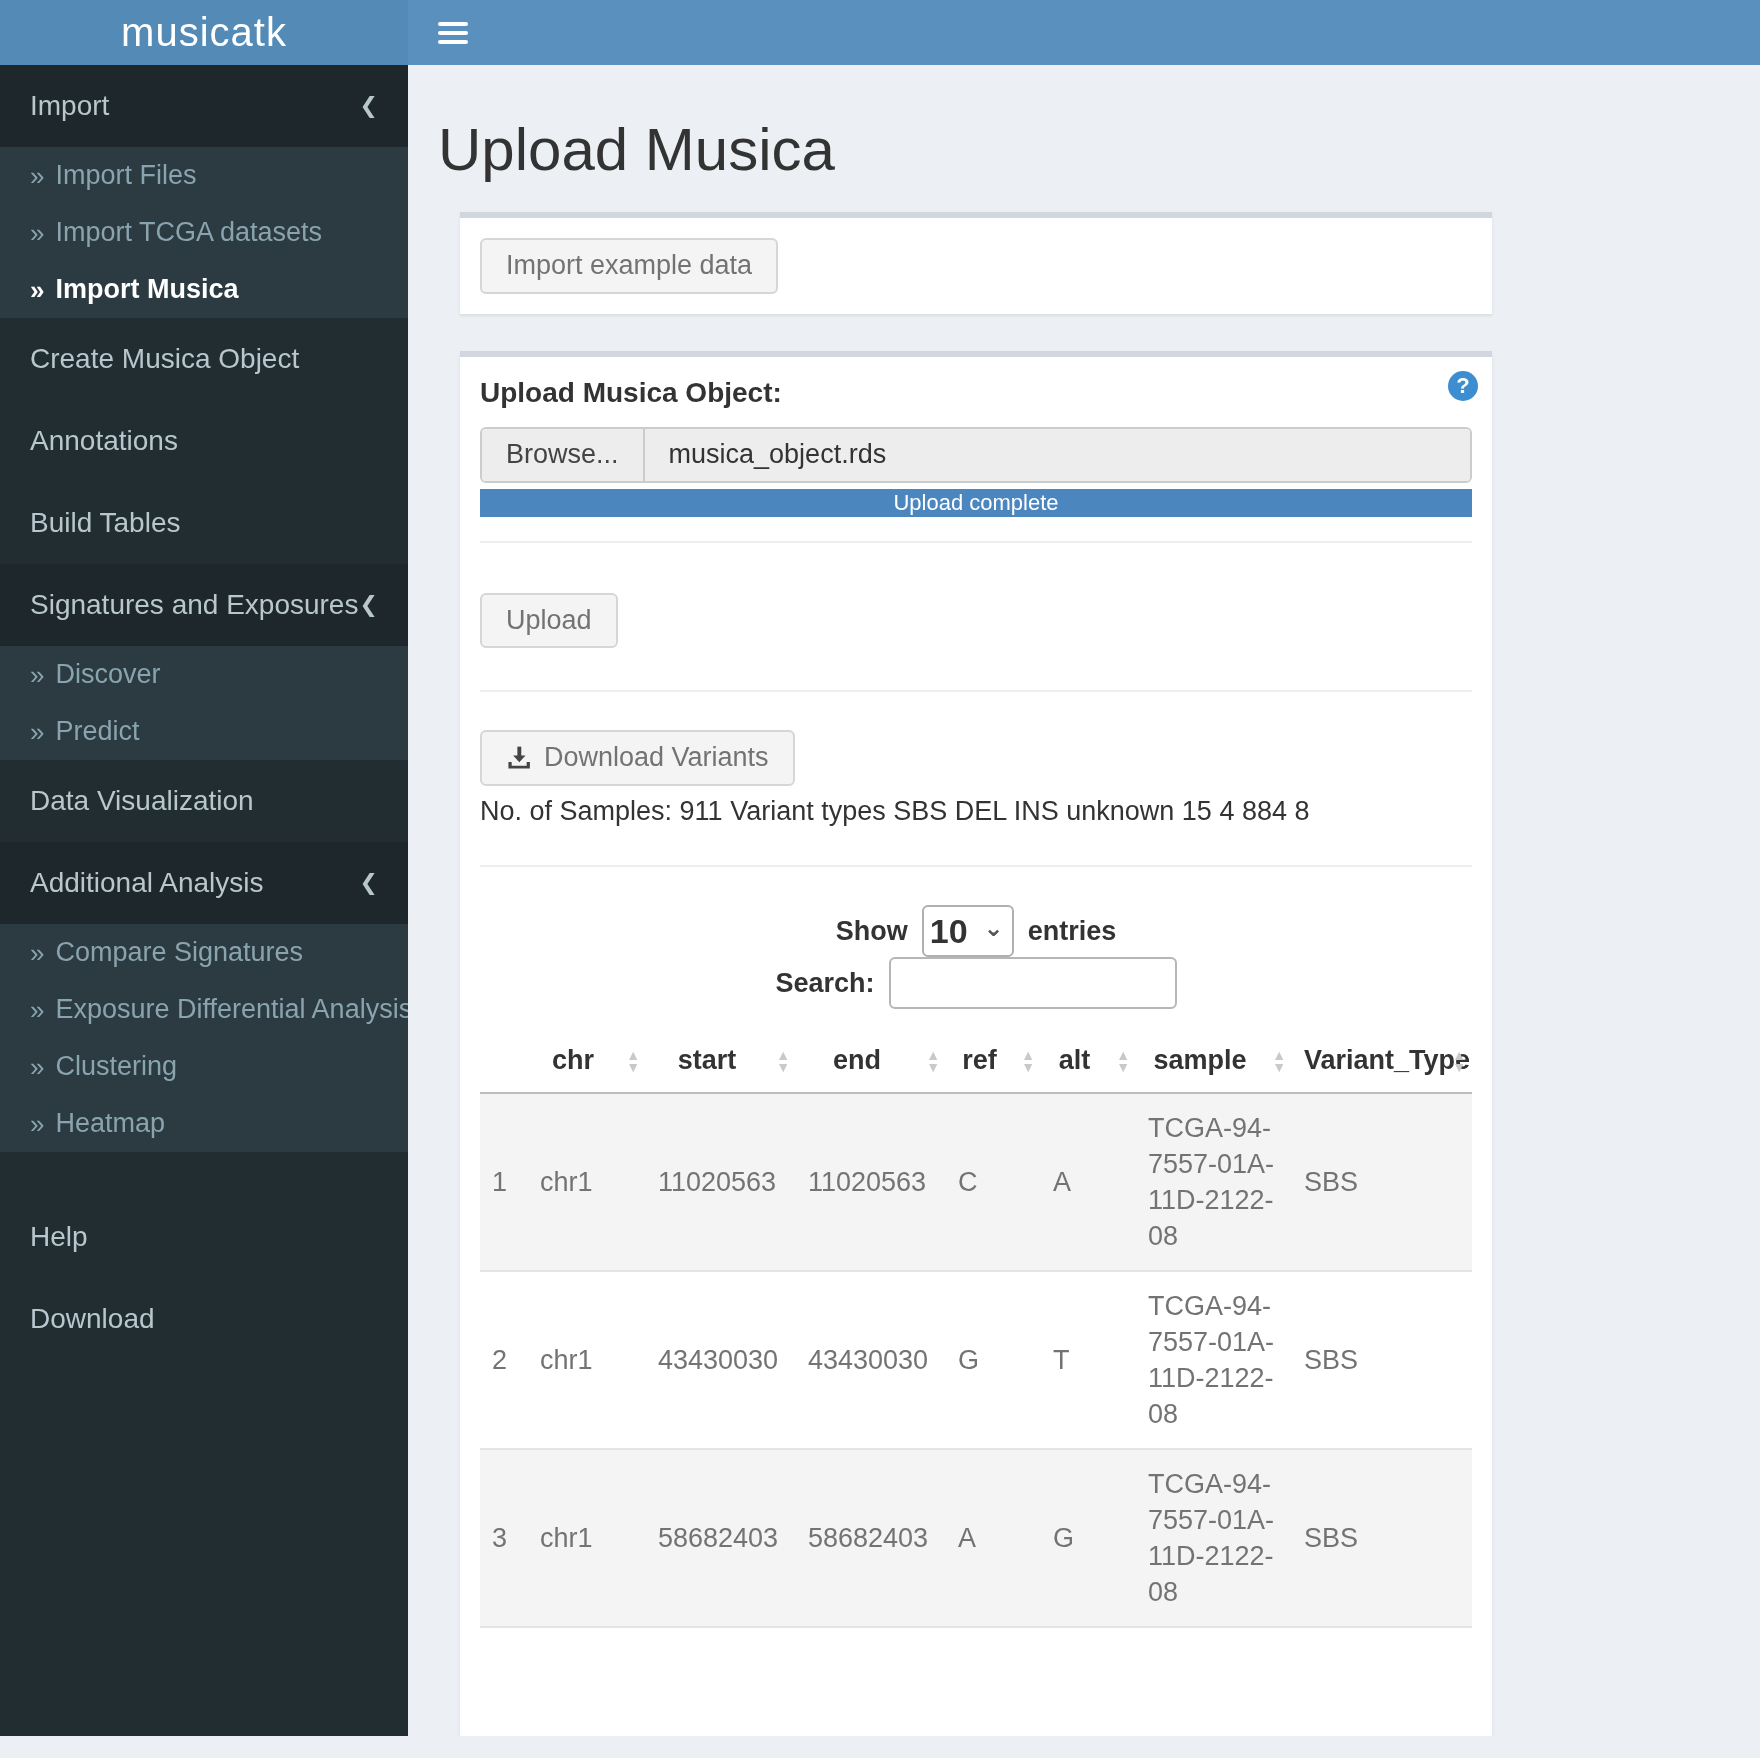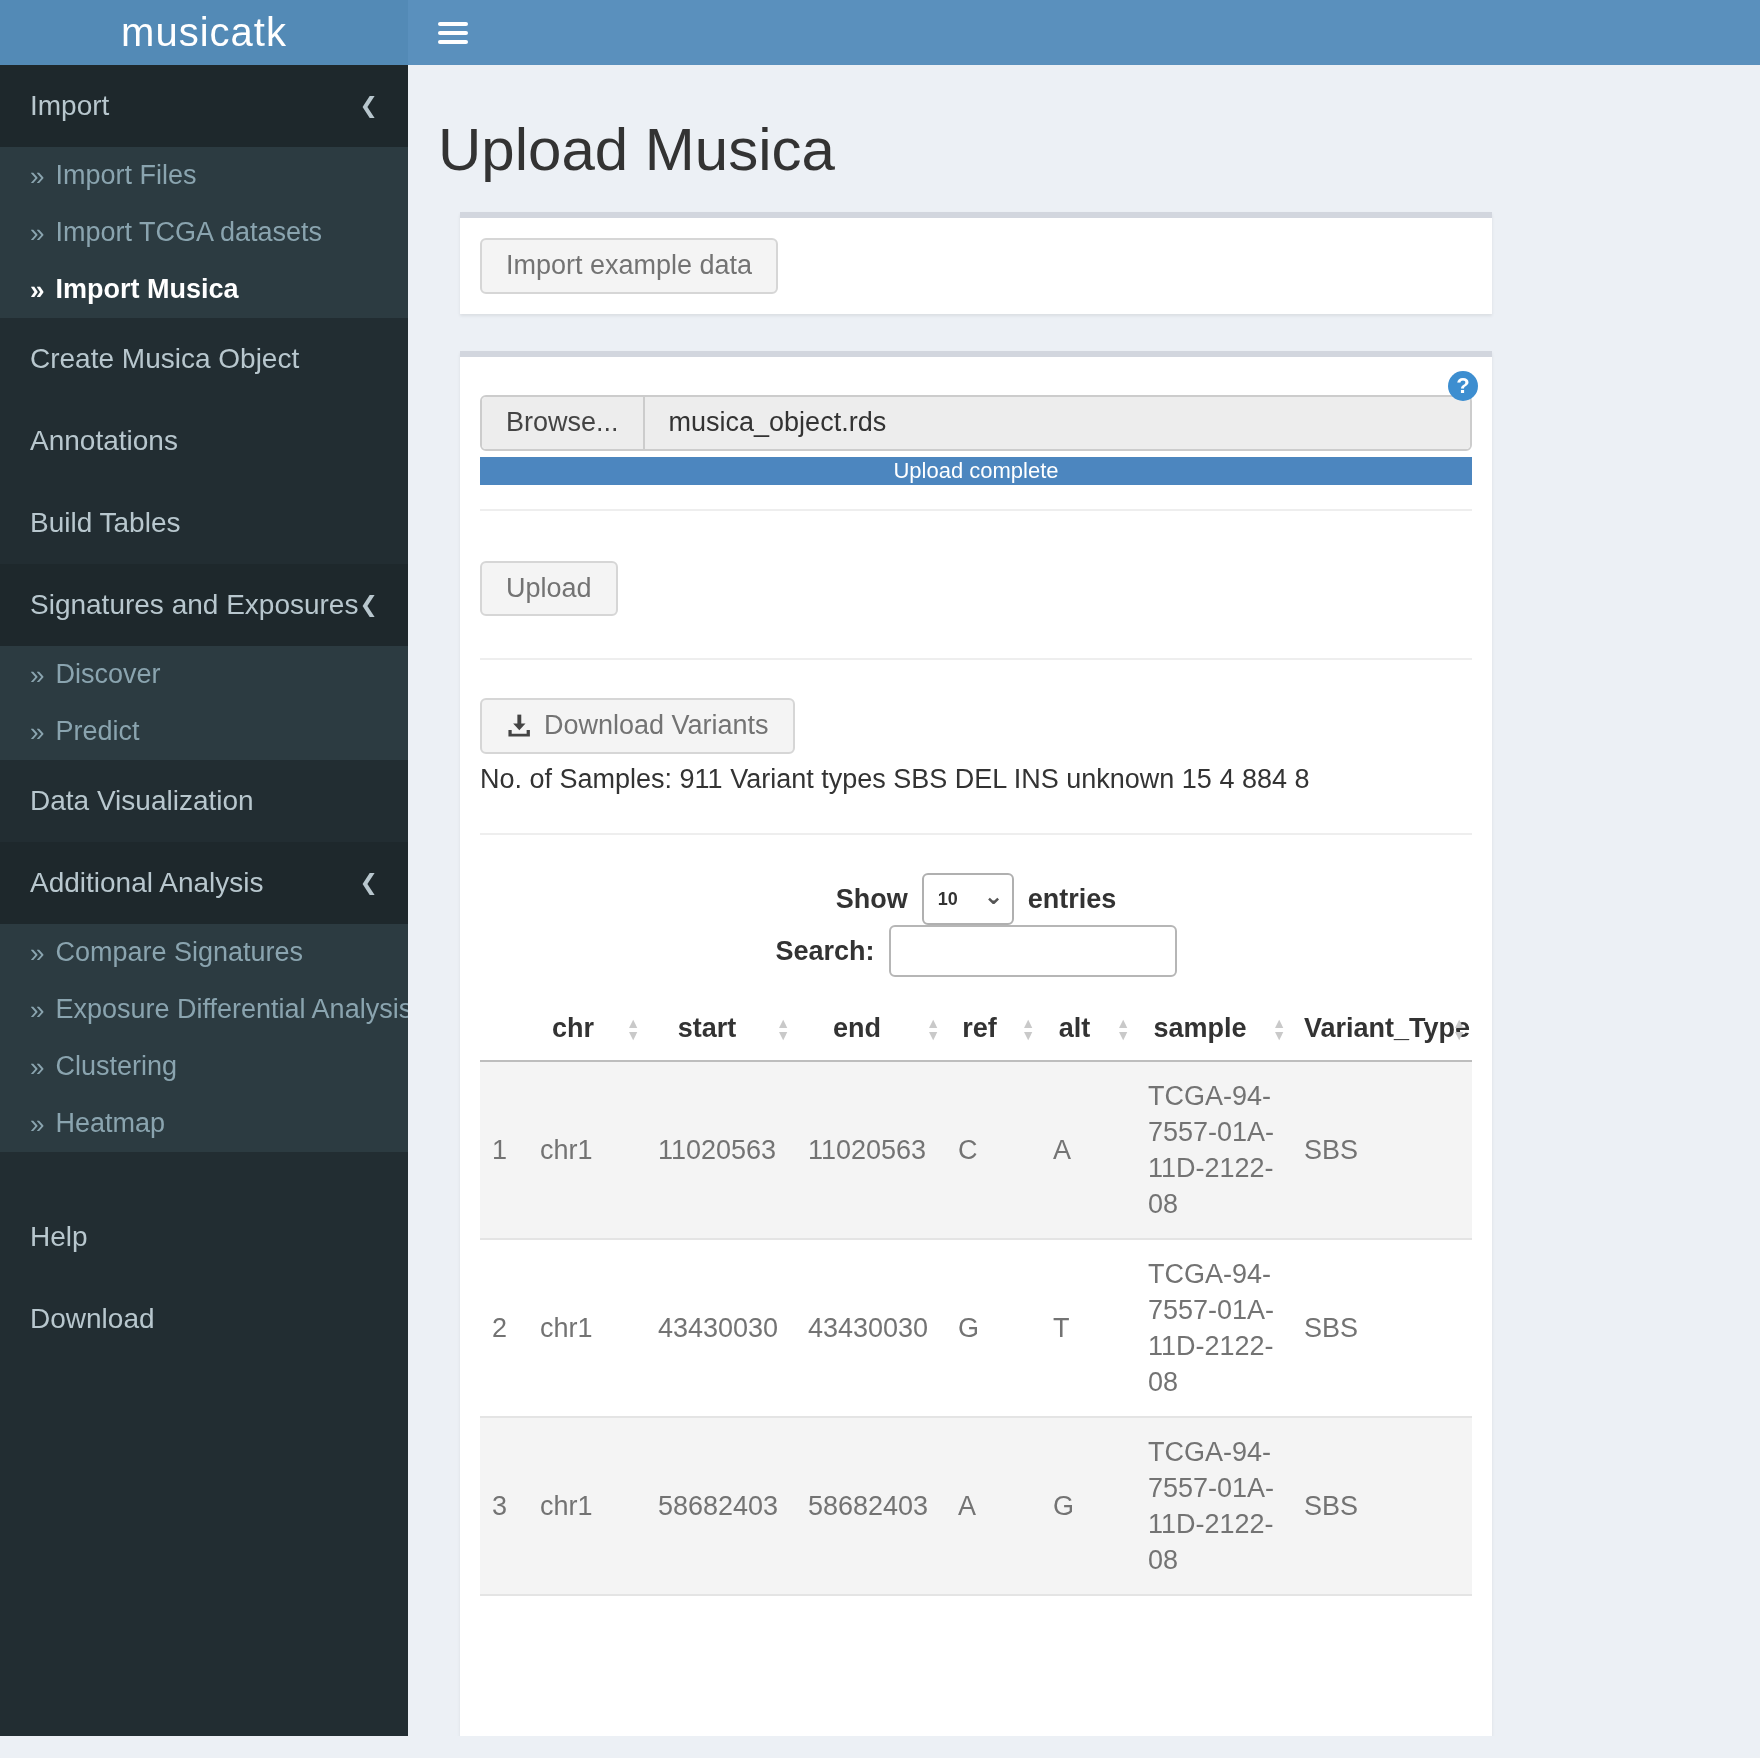--- a/index.html
+++ b/index.html
@@ -66,22 +66,22 @@
   .download-btn { margin-top:38px; }
   .dl-icon { width:26px; height:26px; flex:none; }
   .summary { margin-top:10px; font-size:27px; color:#333; }
   .hr3 { margin:38px 0 0 0; }
   
   .dt-controls { margin-top:38px; display:flex; justify-content:space-between; align-items:center;flex-direction:column; }
   .dt-left, .dt-right { display:flex; align-items:center; gap:14px; font-size:27px; font-weight:700; color:#333; }
   .select-wrap { position:relative; display:inline-block; }
   .select-wrap select {
     -webkit-appearance:none; appearance:none;
-    font-family:inherit; font-size:18px; font-weight:700; color:#333;
-    width:92px; height:52px; padding:0 34px 0 14px;
+    font-family:inherit; font-size:34px; font-weight:700; color:#333;
+    width:92px; height:52px; padding:0 34px 0 6px;
     border:2px solid #b0b0b0; border-radius:6px; background:#fff; cursor:pointer;
   }
   .select-caret { position:absolute; right:10px; top:45%; transform:translateY(-50%);
                   font-size:24px; color:#555; pointer-events:none; line-height:1; }
   .search-input { width:288px; height:52px; border:2px solid #b6b6b6; border-radius:6px;
                   font-family:inherit; font-size:27px; padding:0 14px; background:#fff; }
   table.dt { width:100%; border-collapse:collapse; table-layout:fixed; margin-top:20px; }
   col.c-num { width:48px; } col.c-chr { width:118px; } col.c-start { width:150px; }
   col.c-end { width:150px; } col.c-ref { width:95px; } col.c-alt { width:95px; }
   col.c-sample { width:156px; }
@@ -187,20 +187,21 @@
   <div class="content-wrapper">
     <h1 class="page-title">Upload Musica</h1>
 
     <div class="col">
       <div class="box box-1">
         <button class="btn">Import example data</button>
       </div>
 
       <div class="box box-2">
         <span class="help-badge">?</span>
+        <div class="box-title">Upload Musica Object:</div>
 
         <div class="file-row">
           <div class="browse-btn">Browse...</div>
           <div class="file-name">musica_object.rds</div>
         </div>
         <div class="progress-bar">Upload complete</div>
 
         <hr class="sep hr1">
 
         <button class="btn upload-btn">Upload</button>

